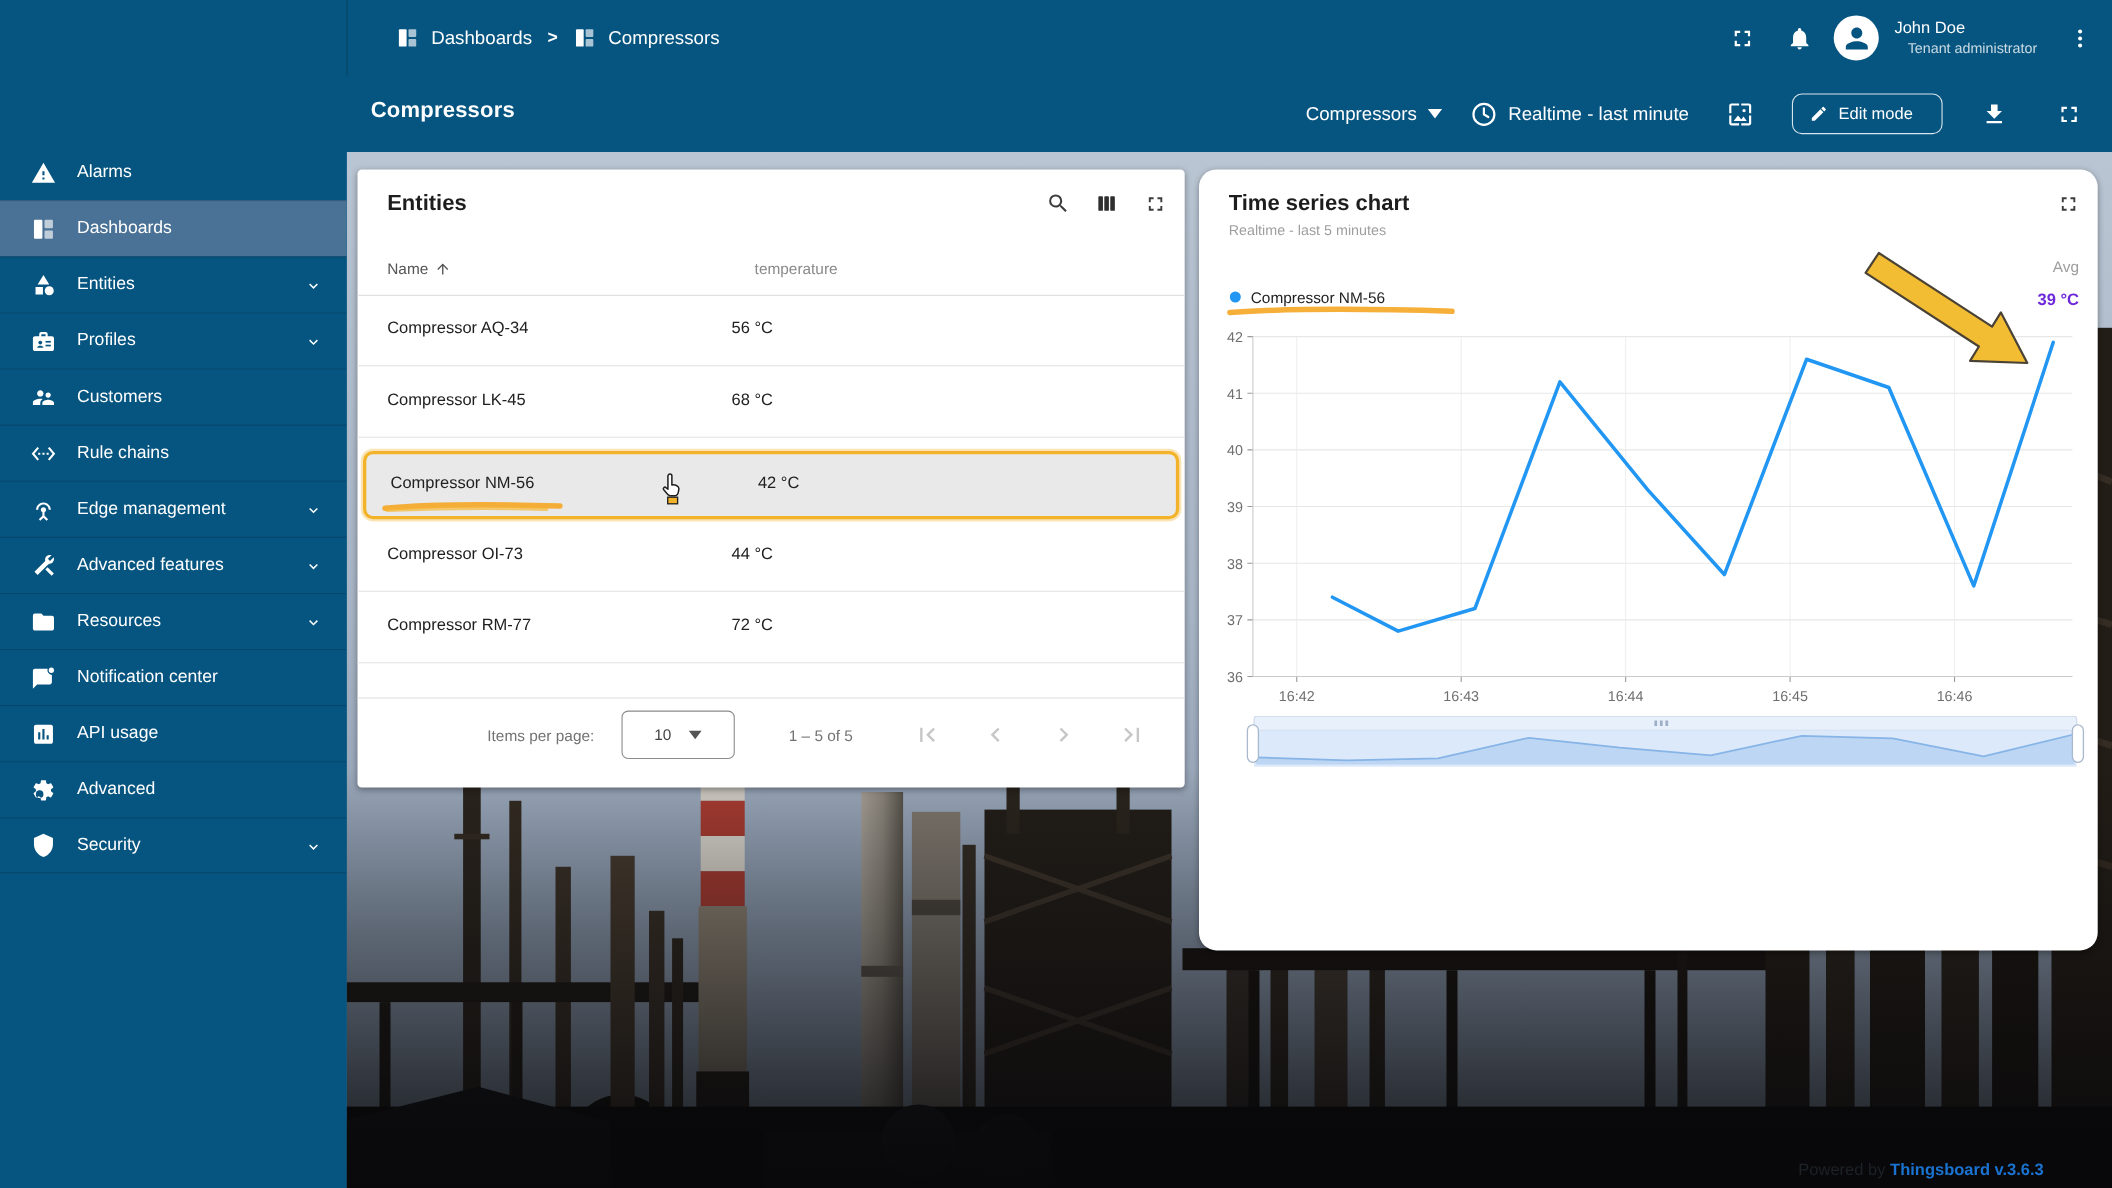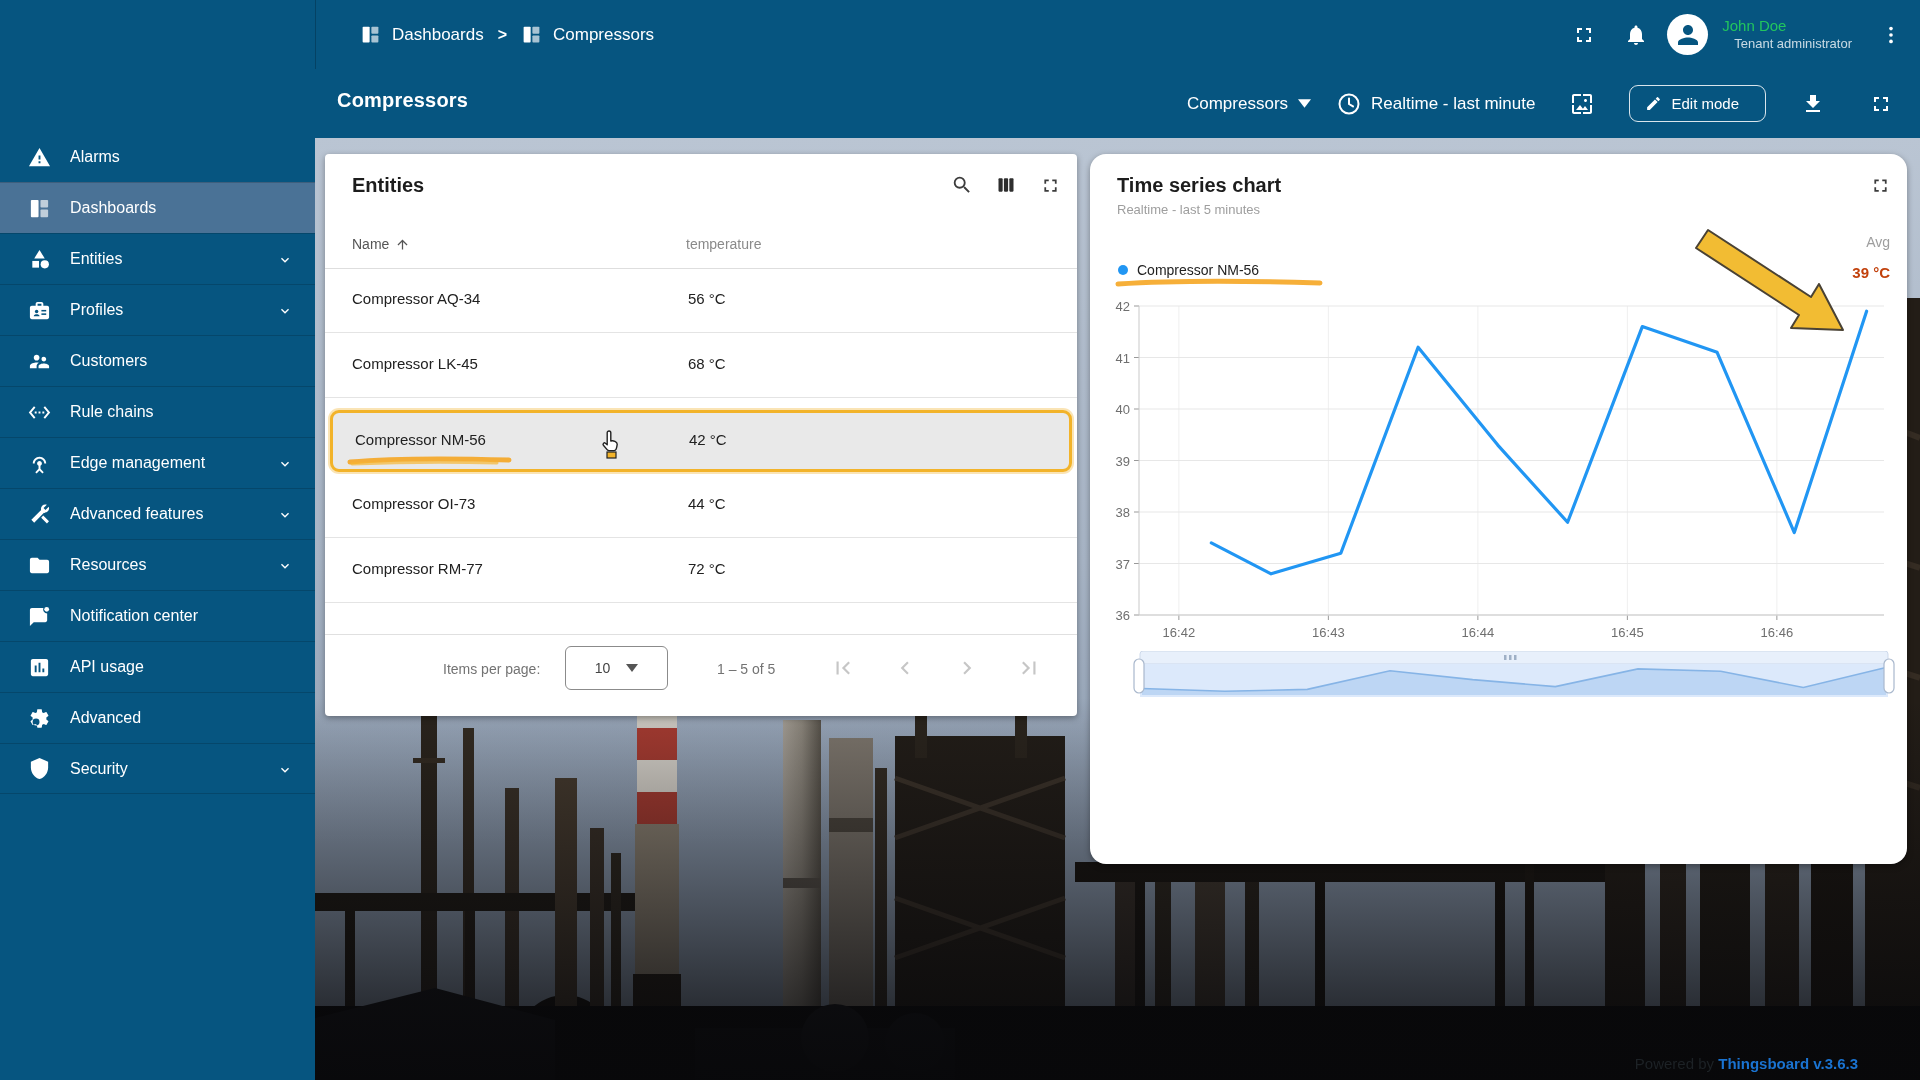--- a/index.html
+++ b/index.html
@@ -11,21 +11,21 @@
   .chrome { position:absolute; left:0; top:0; width:1920px; height:138px; background:#065580; }
   .topbar { position:absolute; left:315px; top:0; width:1605px; height:69px; color:#fff; }
   .topbar .vdiv { position:absolute; left:0; top:0; width:1px; height:69px; background:rgba(0,0,0,.22); }
   .crumbs { position:absolute; left:45px; top:0; height:69px; display:flex; align-items:center; gap:14px; }
   .crumb { display:flex; align-items:center; gap:11px; font-size:17px; font-weight:500; color:#fff; cursor:pointer; }
   .crumb-sep { font-size:16px; font-weight:700; color:#fff; }
   .top-actions { position:absolute; right:8px; top:0; height:69px; display:flex; align-items:center; gap:10px; }
   .icon-btn { width:42px; height:42px; display:flex; align-items:center; justify-content:center; border-radius:50%; cursor:pointer; }
   .avatar { width:41px; height:41px; border-radius:50%; background:#fff; display:flex; align-items:center; justify-content:center; }
   .user-block { margin-left:4px; margin-right:8px; line-height:1.25; }
-  .user-name { font-size:15px; font-weight:500; color:#22c55e; }
+  .user-name { font-size:15px; font-weight:500; color:#ffffff; }
   .user-role { font-size:13px; color:rgba(255,255,255,.78);margin-left:12px; }
 
   .toolbar { position:absolute; left:315px; top:69px; width:1605px; height:69px; color:#fff; }
   .dash-title { position:absolute; left:22px; top:20px; font-size:20px; font-weight:700; letter-spacing:.2px; }
   .tb-right { position:absolute; right:18px; top:0; height:69px; display:flex; align-items:center; gap:26px; }
   .entity-select { display:flex; align-items:center; gap:10px; font-size:17px; cursor:pointer; }
   .timewindow { display:flex; align-items:center; gap:10px; font-size:17px; cursor:pointer; }
   .edit-btn { display:flex; align-items:center; gap:9px; border:1px solid rgba(255,255,255,.85); border-radius:9px;
     padding:9px 26px 9px 15px; font-size:15px; font-weight:500; cursor:pointer; }
 
@@ -42,40 +42,40 @@
   .w-icons { position:absolute; right:14px; top:18px; display:flex; gap:18px; align-items:center; }
   .w-icons .ic { width:26px; height:26px; display:flex; align-items:center; justify-content:center; cursor:pointer; }
 
   
   .thead { position:absolute; left:0; top:74px; width:752px; height:40px; }
   .th-name { position:absolute; left:27px; top:8px; font-size:14px; color:#555; font-weight:500; display:flex; gap:6px; align-items:center; cursor:pointer; }
   .th-temp { position:absolute; left:361px; top:8px; font-size:14px; color:#8a8a8a; font-weight:500; cursor:pointer; }
   .thead .hline { position:absolute; left:0; top:40px; width:752px; height:1px; background:#dedede; }
   .trow { position:absolute; left:0; width:752px; height:65px; cursor:pointer; }
   .trow .c-name { position:absolute; left:27px; top:22px; font-size:15px; color:#212121; }
-  .trow .c-temp { position:absolute; left:363px; top:22px; font-size:15px; color:#212121; }
+  .trow .c-temp { position:absolute; left:340px; top:22px; font-size:15px; color:#212121; }
   .trow .rline { position:absolute; left:0; bottom:0; width:752px; height:1px; background:#e4e4e4; }
   .trow.hl { left:5px; width:742px; top:256px; height:62px; background:#e9e9e9; border:3px solid #f2b32a; border-radius:9px;
     box-shadow:0 0 0 2px rgba(242,179,42,.35); }
   .trow.hl .c-name { left:22px; top:18px; }
   .trow.hl .c-temp { left:356px; top:18px; }
   .tfoot-line { position:absolute; left:0; top:480px; width:752px; height:1px; background:#e0e0e0; }
   .tfoot { position:absolute; left:0; top:481px; width:752px; height:66px; color:#737373; font-size:14px;text-align:center; }
   .ipp-label { position:absolute; left:118px; top:26px; }
   .ipp-select { position:absolute; left:240px; top:11px; width:103px; height:44px; border:1px solid #8b8b8b; border-radius:6px;
     display:flex; align-items:center; justify-content:center; gap:16px; color:#444; cursor:pointer; }
   .range-label { position:absolute; left:392px; top:26px; }
   .pager { position:absolute; left:498px; top:13px; display:flex; gap:22px; }
   .pg-btn { width:40px; height:40px; display:flex; align-items:center; justify-content:center; border-radius:50%; cursor:default; }
 
   
   .legend { position:absolute; left:28px; top:108px; display:flex; align-items:center; gap:9px; font-size:14px; color:#222; cursor:pointer; }
   .legend-dot { width:10px; height:10px; border-radius:50%; }
   .agg-header { position:absolute; right:17px; top:80px; font-size:14px; color:#9e9e9e; }
-  .agg-value { position:absolute; right:17px; top:110px; font-size:15px; font-weight:700; color:#c2410c; }
+  .agg-value { position:absolute; right:17px; top:110px; font-size:15px; font-weight:700; color:#6d28d9; }
   .plot-svg { position:absolute; left:0; top:135px; }
   .plot-svg text { font-family:"Liberation Sans","DejaVu Sans",sans-serif; font-size:13px; fill:#6f6f6f; }
   .preview-svg { position:absolute; left:0; top:497px; }
   .legend-underline { position:absolute; left:24px; top:124px; pointer-events:none; }
   .arrow-ann { position:absolute; left:0; top:0; pointer-events:none; }
 
   .name-underline { position:absolute; left:14px; top:42px; pointer-events:none; }
   .cursor-hand { position:absolute; left:266px; top:16px; pointer-events:none; }
 
   .powered { position:absolute; right:62px; bottom:8px; font-size:15px; color:#1d2226; }

